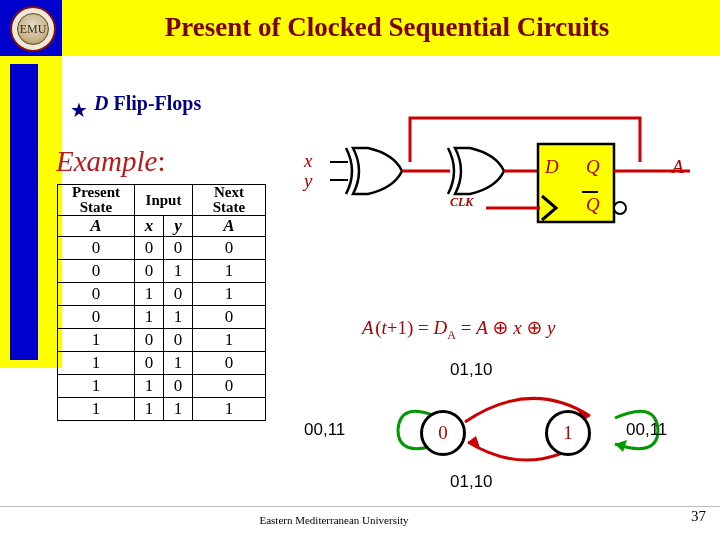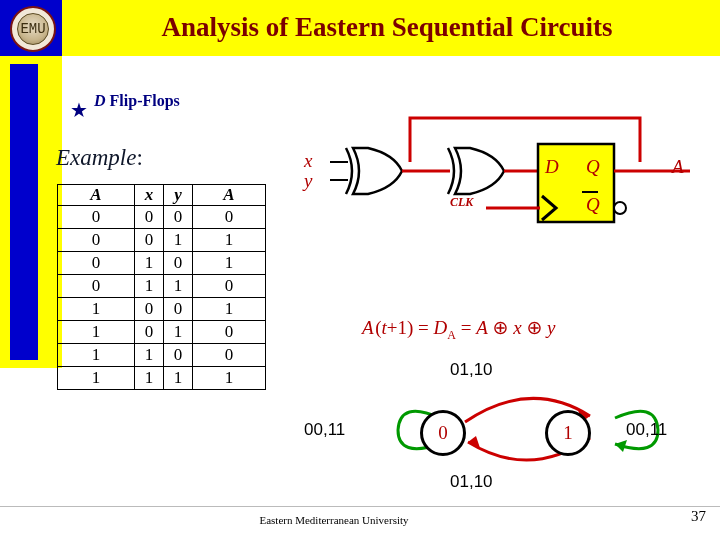--- a/index.html
+++ b/index.html
@@ -17,45 +17,45 @@
   }
   .logo{
     position:absolute;left:10px;top:6px;width:42px;height:42px;border-radius:50%;
     background:#f2e8d8;border:2px solid #7a1414;
     display:flex;align-items:center;justify-content:center;
   }
   .logo-inner{
     width:30px;height:30px;border-radius:50%;
     background:radial-gradient(circle at 50% 40%, #e7dcc6 0%, #c8b58c 60%, #8d7a4f 100%);
     border:1px solid #5b4a22;
-    font-size:14px;color:#3b2d10;display:flex;align-items:center;justify-content:center;
-    font-family:Liberation Mono, monospace;
+    font-size:12px;color:#3b2d10;display:flex;align-items:center;justify-content:center;
+    font-family:Liberation Serif, serif;
   }
   .hdr-title{
     position:absolute;left:72px;top:12px;width:630px;
     text-align:center;font-size:27px;font-weight:bold;color:#7B0000;
     font-family:"Liberation Serif", serif;
   }
   
   .side-yellow{
     position:absolute;left:0;top:56px;width:62px;height:312px;background:#FFFF00;
   }
   .side-blue{
     position:absolute;left:10px;top:64px;width:28px;height:296px;background:#0000CC;
   }
   
   .bullet-star{
     position:absolute;left:70px;top:98px;font-size:20px;color:#000080;
   }
   .h-dflip{
-    position:absolute;left:94px;top:92px;font-size:16px;font-weight:bold;color:#000080;
+    position:absolute;left:94px;top:92px;font-size:20px;font-weight:bold;color:#000080;
   }
   .h-dflip .ital{font-style:italic;}
   .h-example{
-    position:absolute;left:56px;top:145px;font-size:23px;font-style:italic;color:#0f172a;
+    position:absolute;left:56px;top:145px;font-size:29px;font-style:italic;color:#b91c1c;
   }
   .h-example .nonital{font-style:normal;}
   
   table.tt{
     position:absolute;left:57px;top:184px;border-collapse:collapse;
     font-family:"Liberation Serif", serif;
   }
   table.tt td{
     border:1px solid #000;text-align:center;padding:0;color:#000;
   }
@@ -99,36 +99,47 @@
   }
 </style>
 </head>
 <body>
 
 <div class="hdr-bar"></div>
 <div class="hdr-left"></div>
 <div class="logo">
   <div class="logo-inner">EMU</div>
 </div>
-<div class="hdr-title">Analysis of Eastern Sequential Circuits</div>
+<div class="hdr-title">Present of Clocked Sequential Circuits</div>
 
 <div class="side-yellow"></div>
 <div class="side-blue"></div>
 
 <div class="bullet-star">★</div>
 <div class="h-dflip">
   <span class="ital">D</span>
   <span> Flip-Flops</span>
 </div>
 <div class="h-example">
   <span>Example</span><span class="nonital">:</span>
 </div>
 
 <table class="tt">
   <tbody>
+      <tr>
+    <td class="hd w-ps" rowspan="1">
+      <div>Present</div>
+      <div>State</div>
+    </td>
+    <td class="hd" colspan="2">Input</td>
+    <td class="hd w-ns">
+      <div>Next</div>
+      <div>State</div>
+    </td>
+  </tr>
   <tr>
     <td class="ital w-ps">A</td>
     <td class="ital w-in">x</td>
     <td class="ital w-in">y</td>
     <td class="ital w-ns">A</td>
   </tr>
   <tr>
     <td class="val">0</td>
     <td class="val">0</td>
     <td class="val">0</td>

